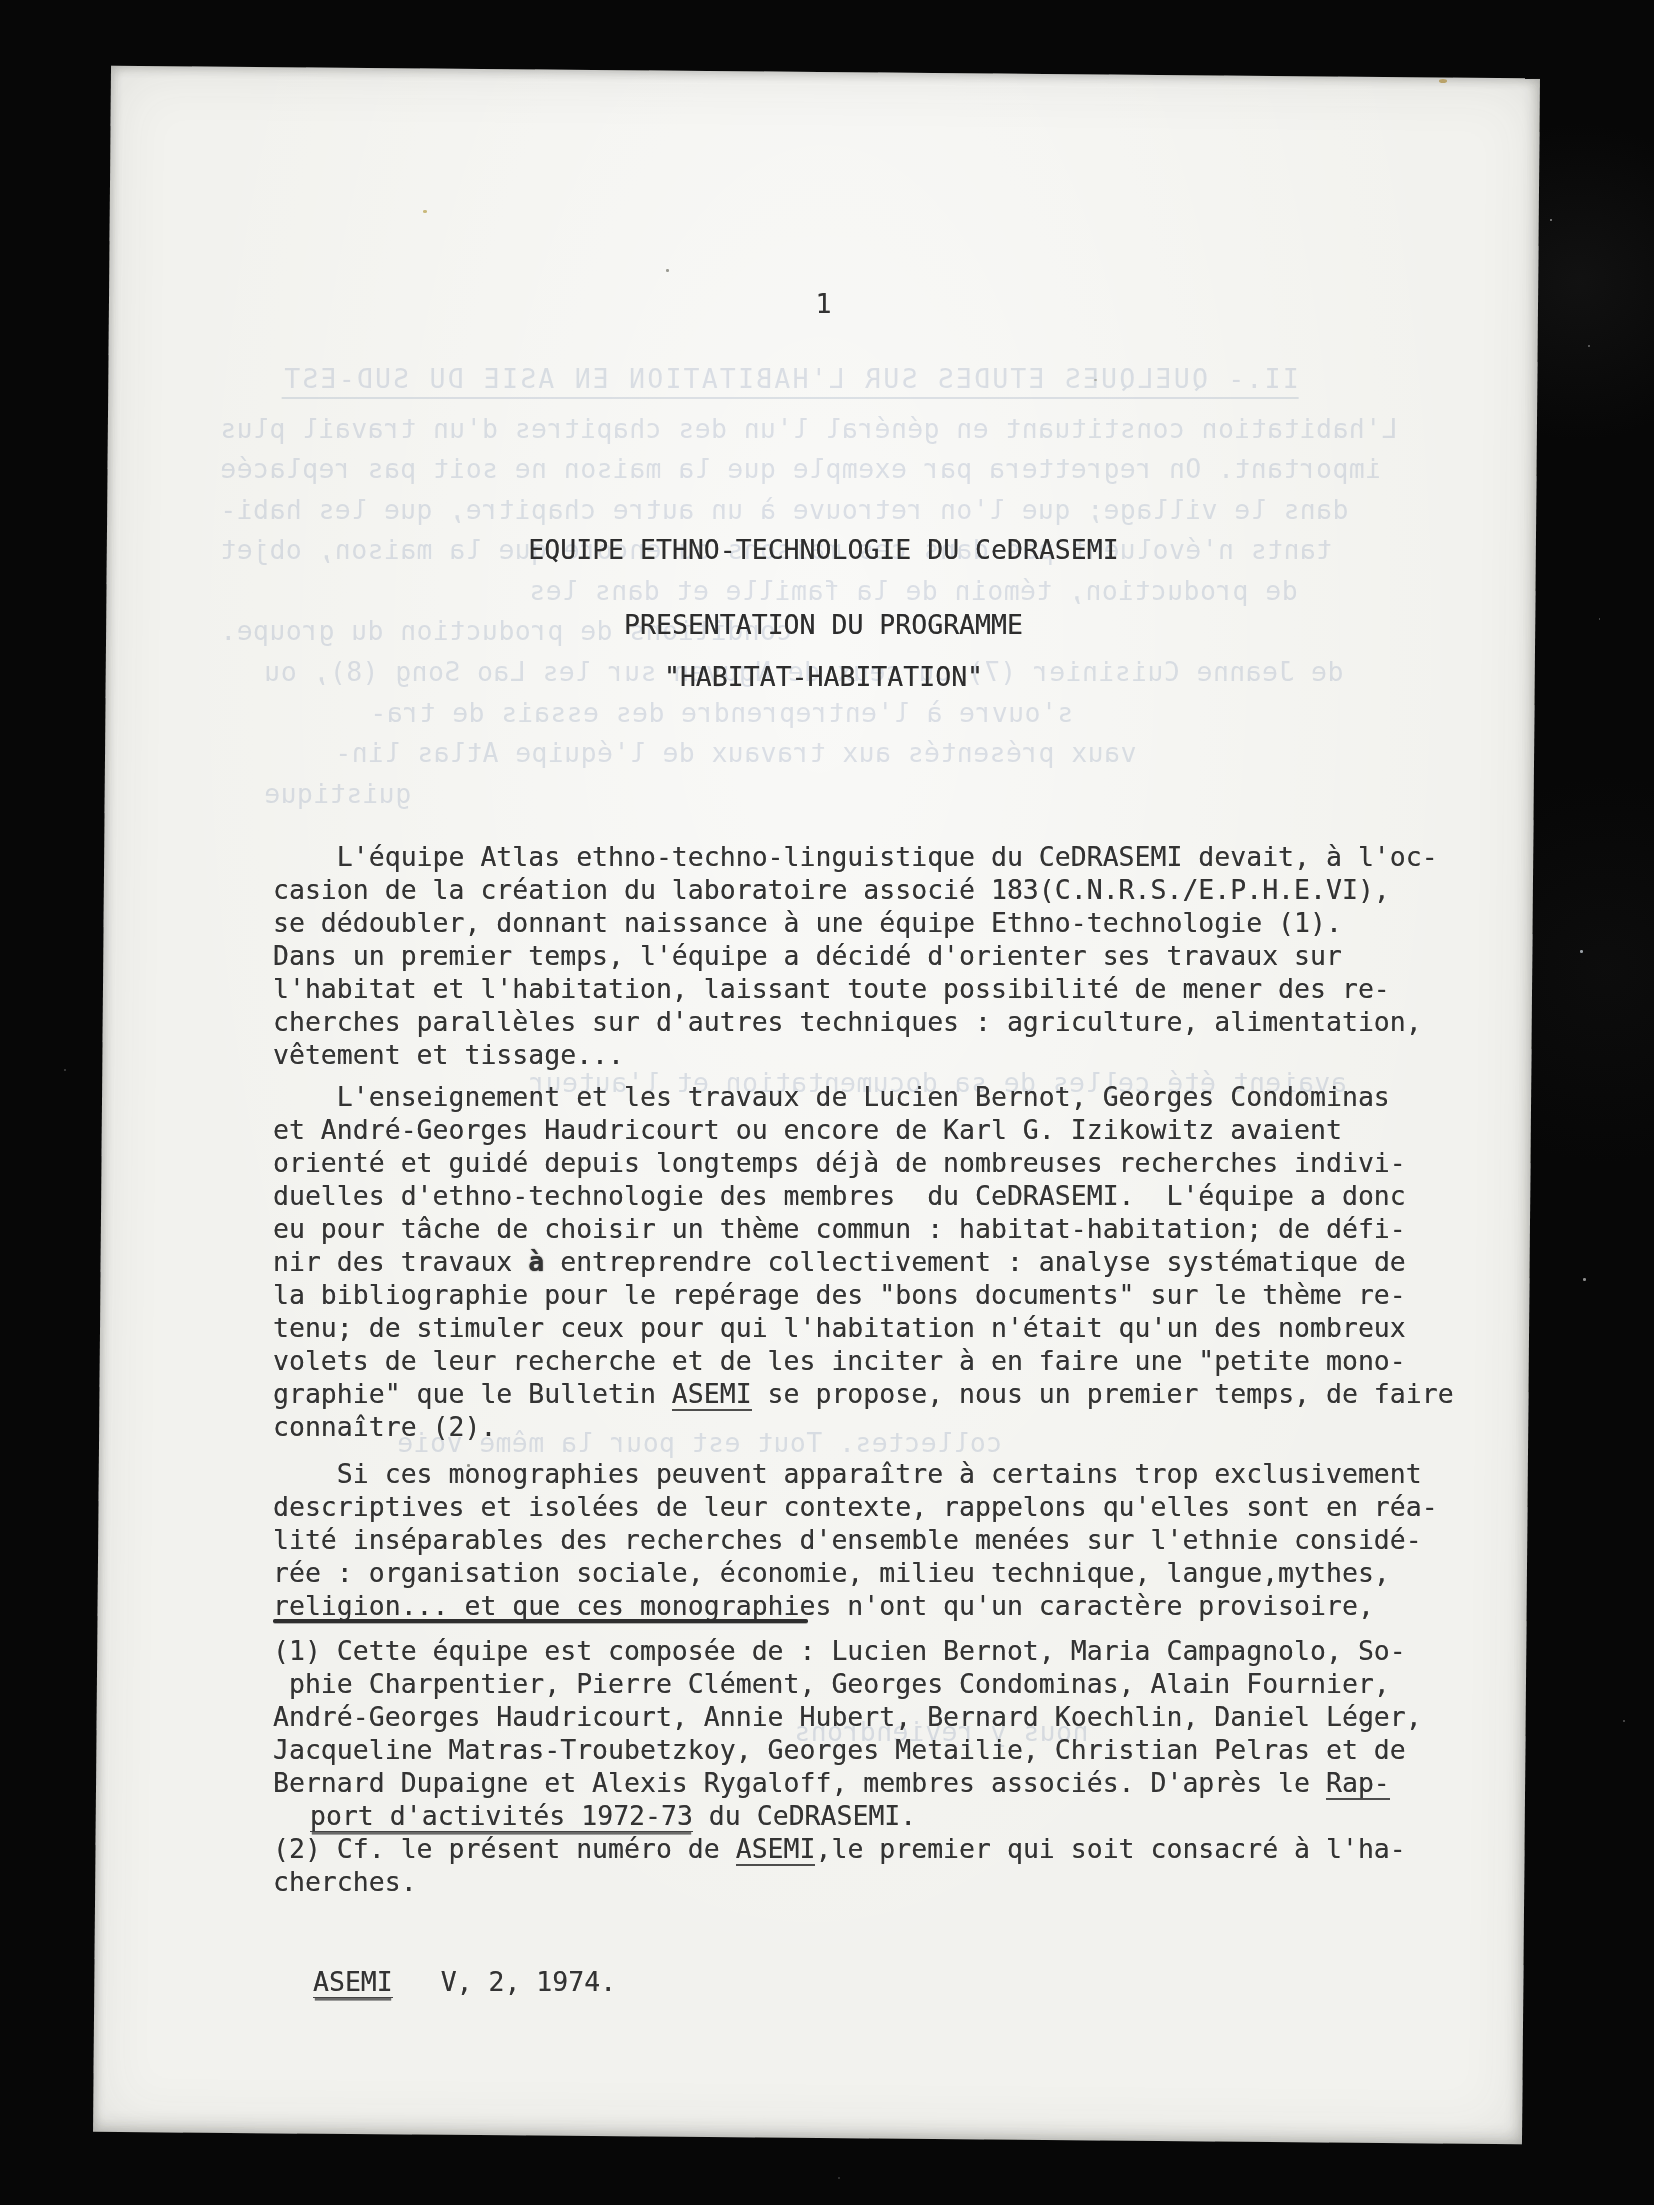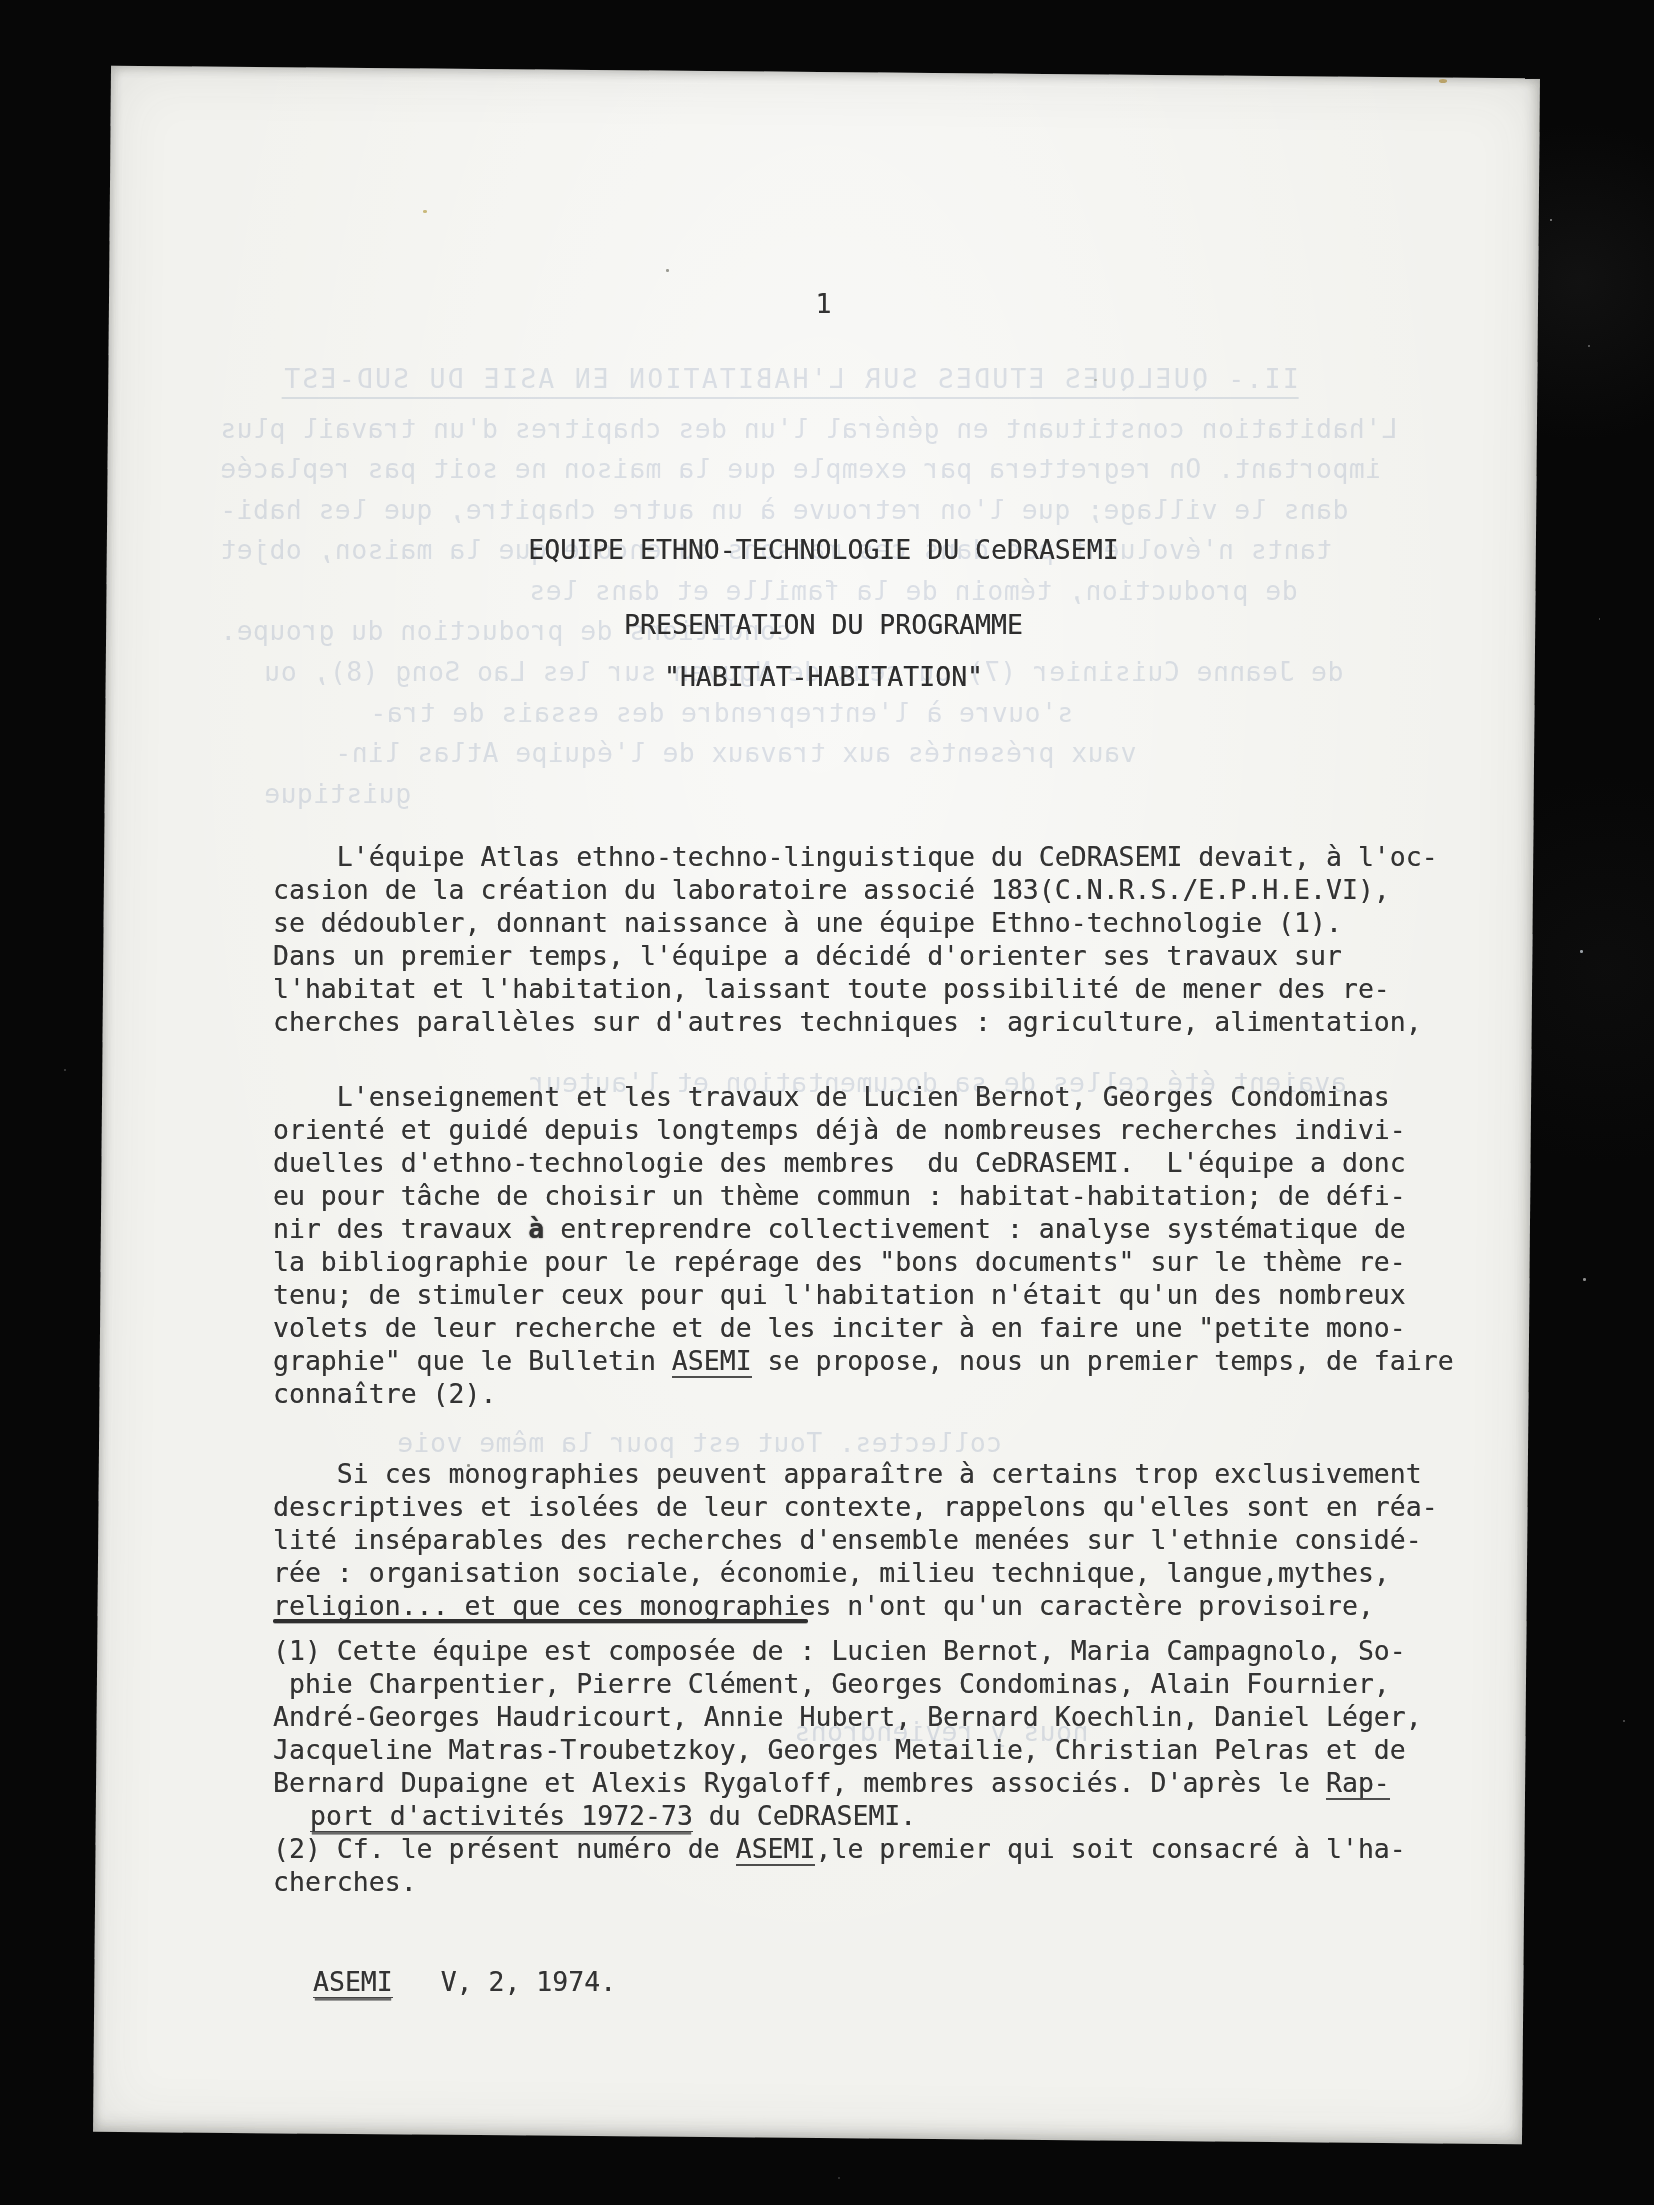--- a/index.html
+++ b/index.html
@@ -77,24 +77,26 @@
   <div class="pos center" style="top:536px;color:#2d2d2d;">PRESENTATION DU PROGRAMME</div>
   <div class="pos center" style="top:588px;color:#2d2d2d;">"HABITAT-HABITATION"</div>
 
   <div class="pos" style="left:171px;top:768px;">
       <div class="tl"><span>    L'équipe Atlas ethno-techno-linguistique du CeDRASEMI devait, à l'oc-</span></div>
       <div class="tl"><span>casion de la création du laboratoire associé 183(C.N.R.S./E.P.H.E.VI),</span></div>
       <div class="tl"><span>se dédoubler, donnant naissance à une équipe Ethno-technologie (1).</span></div>
       <div class="tl"><span>Dans un premier temps, l'équipe a décidé d'orienter ses travaux sur</span></div>
       <div class="tl"><span>l'habitat et l'habitation, laissant toute possibilité de mener des re-</span></div>
       <div class="tl"><span>cherches parallèles sur d'autres techniques : agriculture, alimentation,</span></div>
+      <div class="tl"><span>vêtement et tissage...</span></div>
     </div>
 
   <div class="pos" style="left:171px;top:1008px;">
       <div class="tl"><span>    L'enseignement et les travaux de Lucien Bernot, Georges Condominas</span></div>
+      <div class="tl"><span>et André-Georges Haudricourt ou encore de Karl G. Izikowitz avaient</span></div>
       <div class="tl"><span>orienté et guidé depuis longtemps déjà de nombreuses recherches indivi-</span></div>
       <div class="tl"><span>duelles d'ethno-technologie des membres  du CeDRASEMI.  L'équipe a donc</span></div>
       <div class="tl"><span>eu pour tâche de choisir un thème commun : habitat-habitation; de défi-</span></div>
       <div class="tl"><span>nir des travaux </span><span class="bld">à</span><span> entreprendre collectivement : analyse systématique de</span></div>
       <div class="tl"><span>la bibliographie pour le repérage des "bons documents" sur le thème re-</span></div>
       <div class="tl"><span>tenu; de stimuler ceux pour qui l'habitation n'était qu'un des nombreux</span></div>
       <div class="tl"><span>volets de leur recherche et de les inciter à en faire une "petite mono-</span></div>
       <div class="tl"><span>graphie" que le Bulletin </span><span class="u1">ASEMI</span><span> se propose, nous un premier temps, de faire</span></div>
       <div class="tl"><span>connaître (2).</span></div>
     </div>

